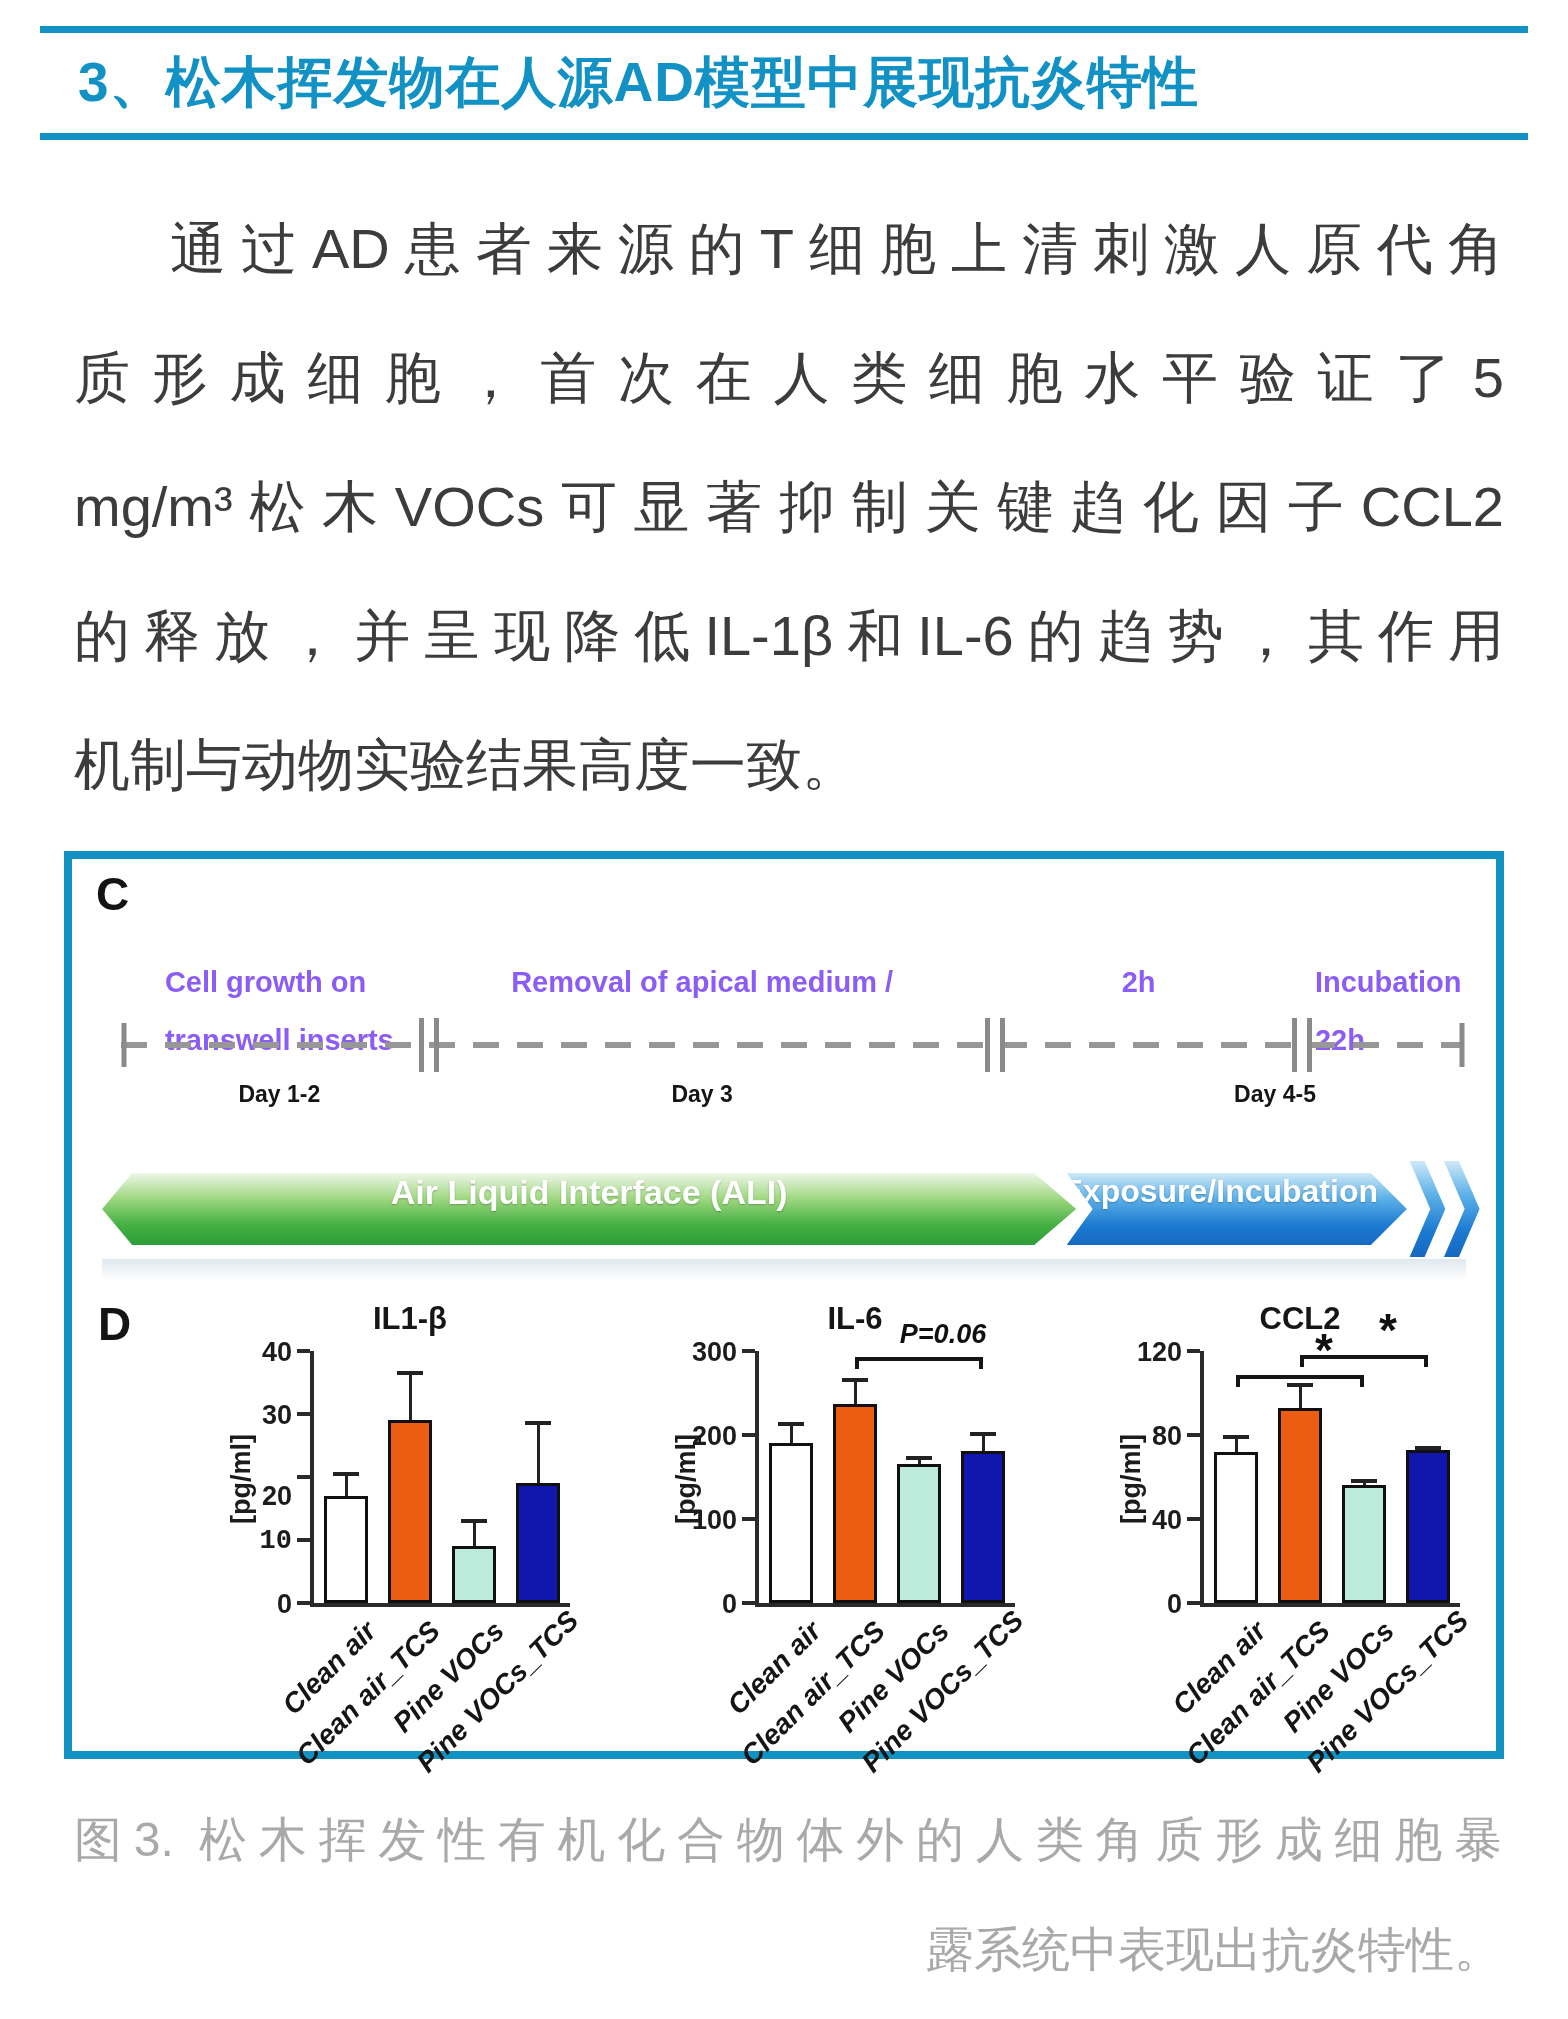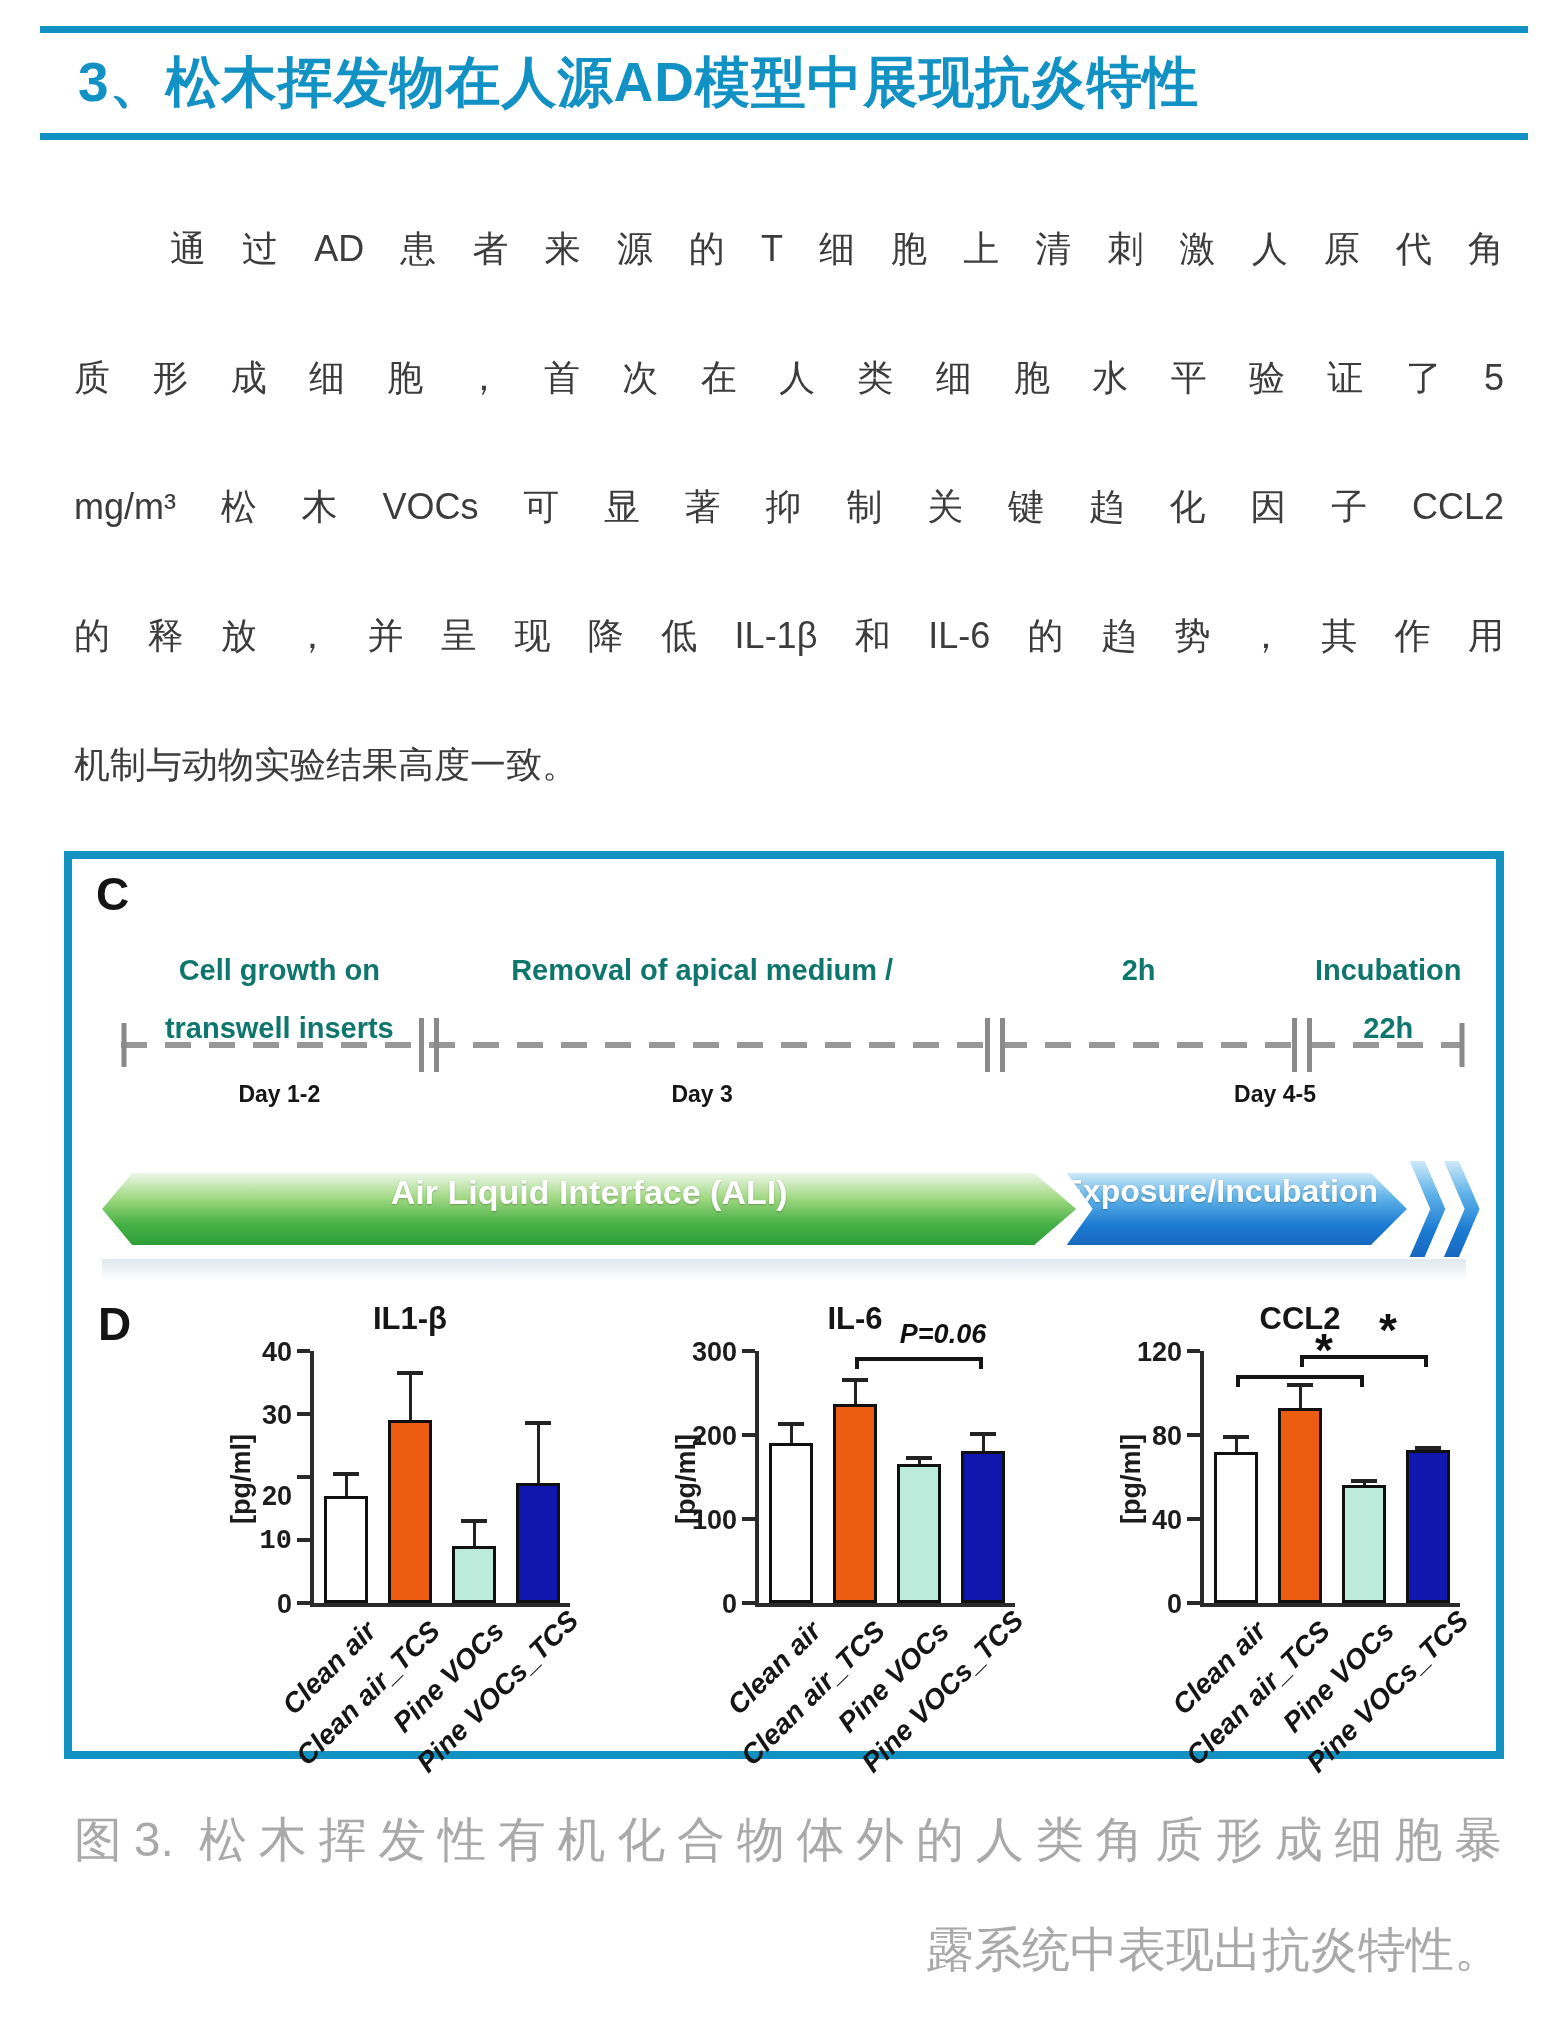--- a/index.html
+++ b/index.html
@@ -8,33 +8,33 @@
     font-family:"Liberation Sans","DejaVu Sans",sans-serif;
     -webkit-font-smoothing:antialiased;
   }
   .rule { height:7px; background:#1191c4; margin:0 40px; }
   .rule-top { margin-top:26px; }
   .rule-bottom { margin-top:18px; }
   h1.section-title {
     margin:16px 40px 0 78px; font-size:55px; line-height:66px;
     color:#1191c4; font-weight:bold; letter-spacing:1px;
   }
-  .para { margin:44px 64px 0 74px; font-size:36px; color:#3c3c3c; line-height:129px; }
+  .para { margin:44px 64px 0 74px; font-size:56px; color:#3c3c3c; line-height:129px; }
   .para .pline { text-align:justify; text-align-last:justify; text-justify:inter-character; }
   .para .pline.first { text-indent:96px; }
   .para .pline.last { text-align:left; text-align-last:left; }
 
   
   .figure { margin:22px 64px 0 64px; border:8px solid #1192c2; background:#fff; height:892px; position:relative; }
   .panel-c { padding:12px 24px 0 24px; }
   .panel-label { font-size:46px; line-height:46px; font-weight:bold; color:#141414; }
   .timeline { position:relative; height:190px; margin:0 6px; }
   .tl-seg-label {
-    position:absolute; top:24px; transform:translateX(-50%); text-align:center;
-    font-size:29px; font-weight:bold; color:#0f766e; line-height:58px; white-space:nowrap;
+    position:absolute; top:36px; transform:translateX(-50%); 
+    font-size:29px; font-weight:bold; color:#8b5cf6; line-height:58px; white-space:nowrap;
   }
   .tl-line {
     position:absolute; top:125px; left:1.4%; right:0.2%; height:6px;
     background:repeating-linear-gradient(90deg,#979797 0 26px, transparent 26px 44px);
   }
   .tl-tick { position:absolute; top:106px; width:5px; height:44px; background:#8a8a8a; transform:translateX(-50%); }
   .tl-tick2 { position:absolute; top:101px; width:10px; height:54px; border-left:5px solid #8a8a8a; border-right:5px solid #8a8a8a; transform:translateX(-50%); }
   .tl-day { position:absolute; top:164px; transform:translateX(-50%); font-size:23px; font-weight:bold; color:#151515; white-space:nowrap; }
 
   .arrows { position:relative; height:96px; margin:54px 2px 0 2px; }

